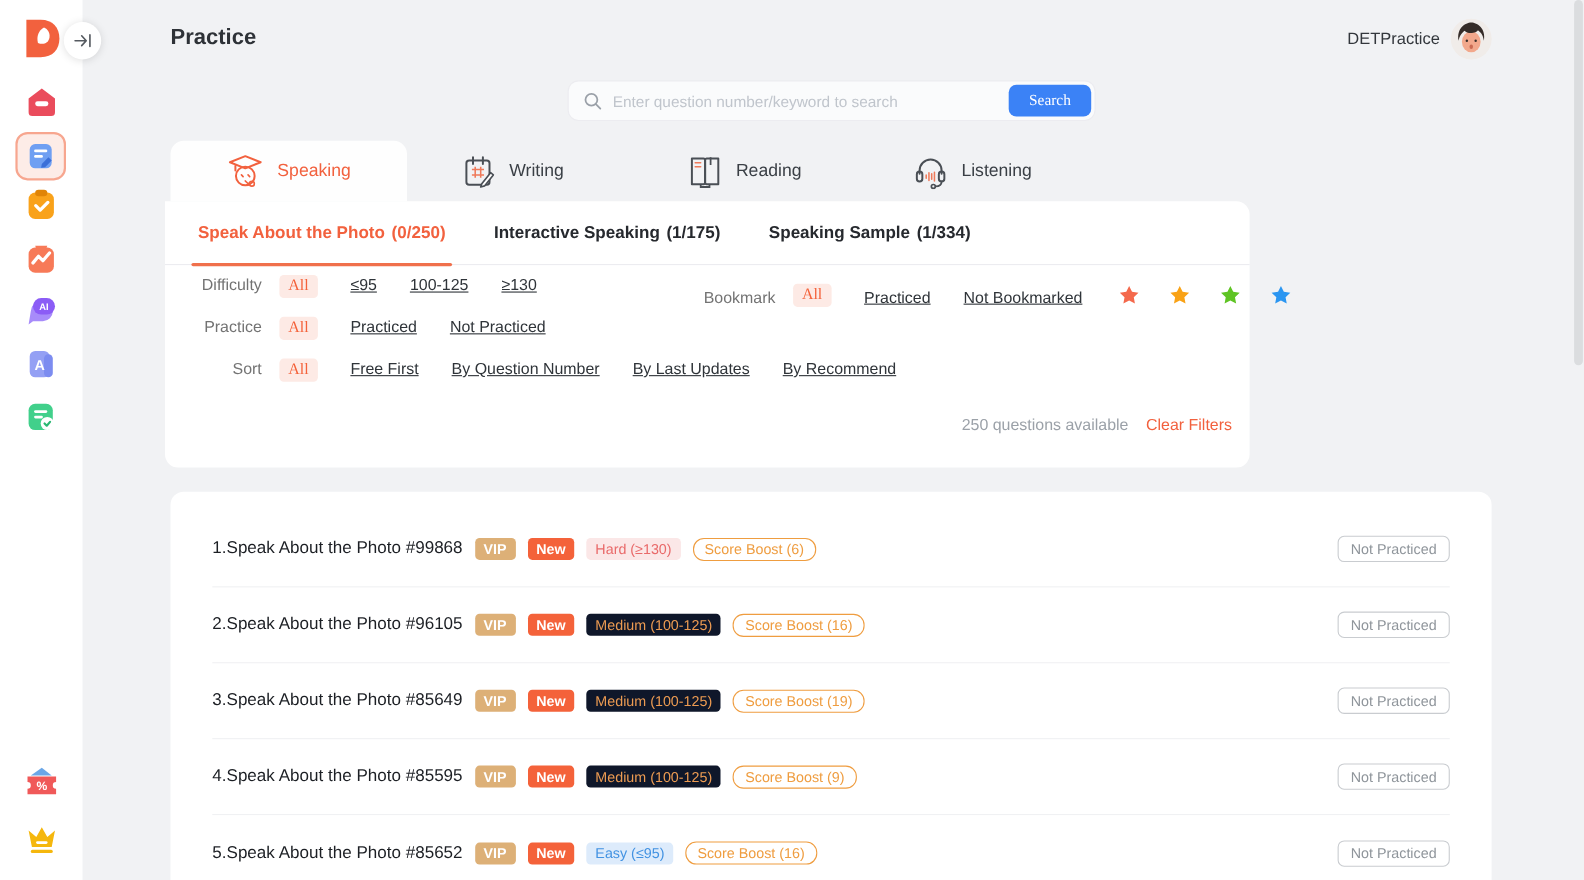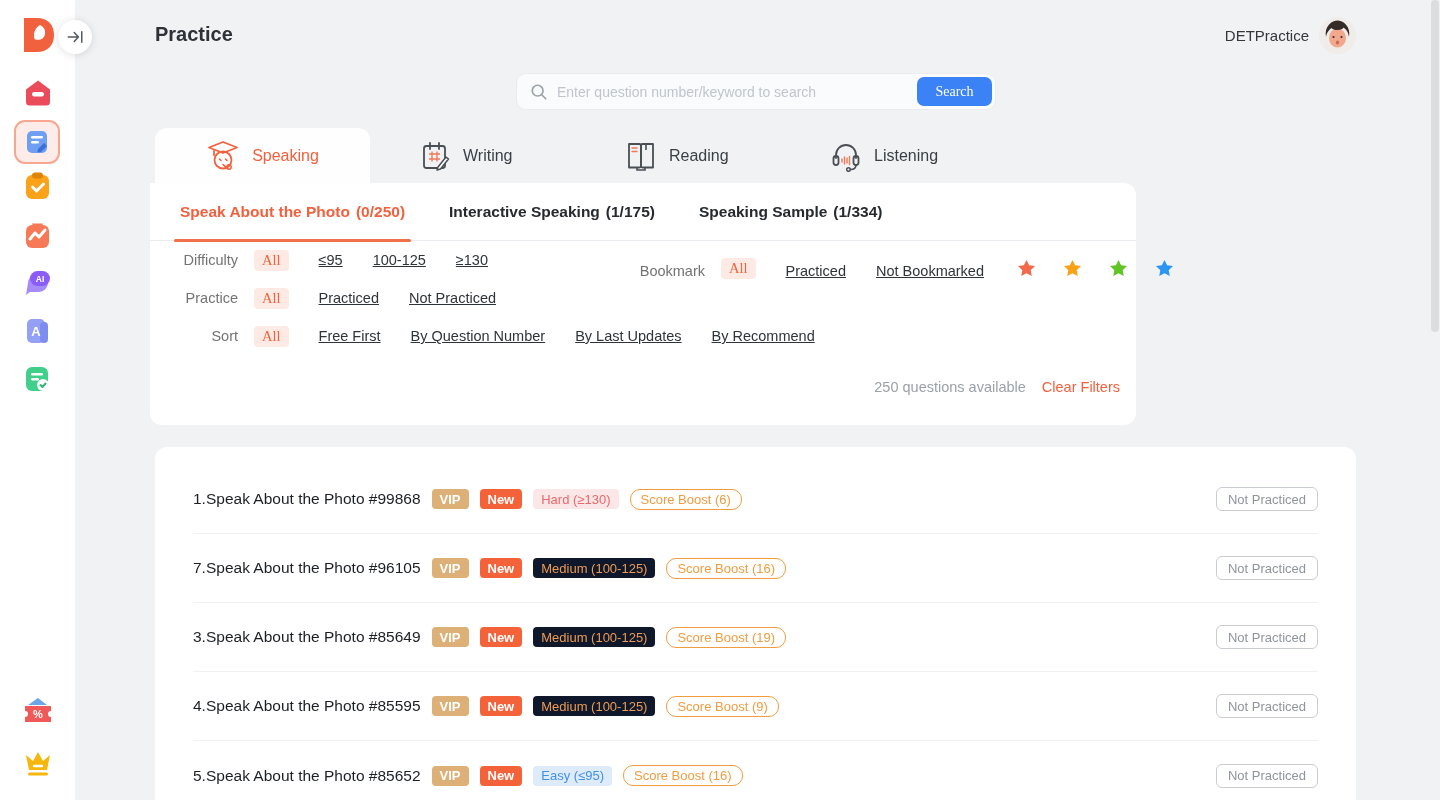--- a/index.html
+++ b/index.html
@@ -303,21 +303,21 @@
   <div class="q-row">
     <span class="q-title">1.Speak About the Photo #99868</span>
     <span class="badge b-vip">VIP</span>
     <span class="badge b-new">New</span>
     <span class="badge b-hard">Hard (≥130)</span>
     <span class="badge b-boost">Score Boost (6)</span>
     <button class="status-btn">Not Practiced</button>
   </div>
 
   <div class="q-row">
-    <span class="q-title">7.Speak About the Photo #96105</span>
+    <span class="q-title">2.Speak About the Photo #96105</span>
     <span class="badge b-vip">VIP</span>
     <span class="badge b-new">New</span>
     <span class="badge b-medium">Medium (100-125)</span>
     <span class="badge b-boost">Score Boost (16)</span>
     <button class="status-btn">Not Practiced</button>
   </div>
 
   <div class="q-row">
     <span class="q-title">3.Speak About the Photo #85649</span>
     <span class="badge b-vip">VIP</span>

